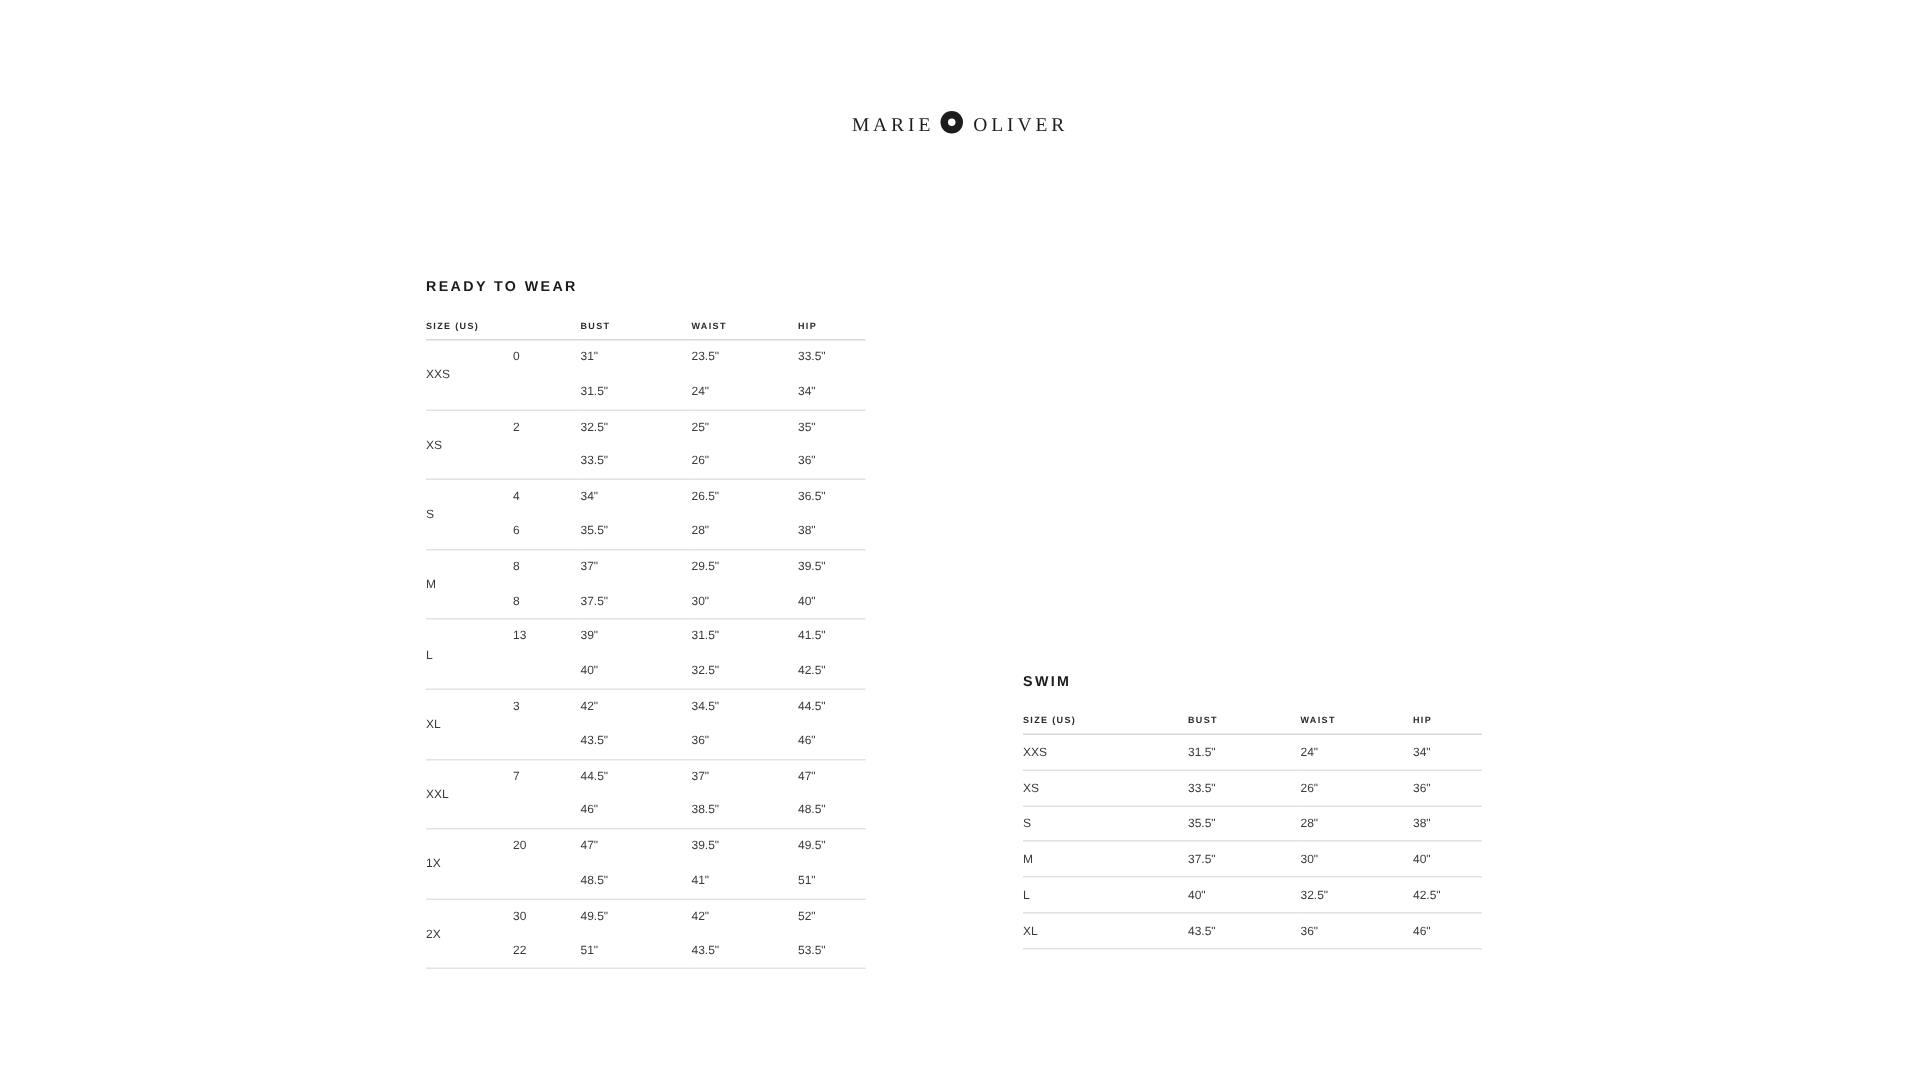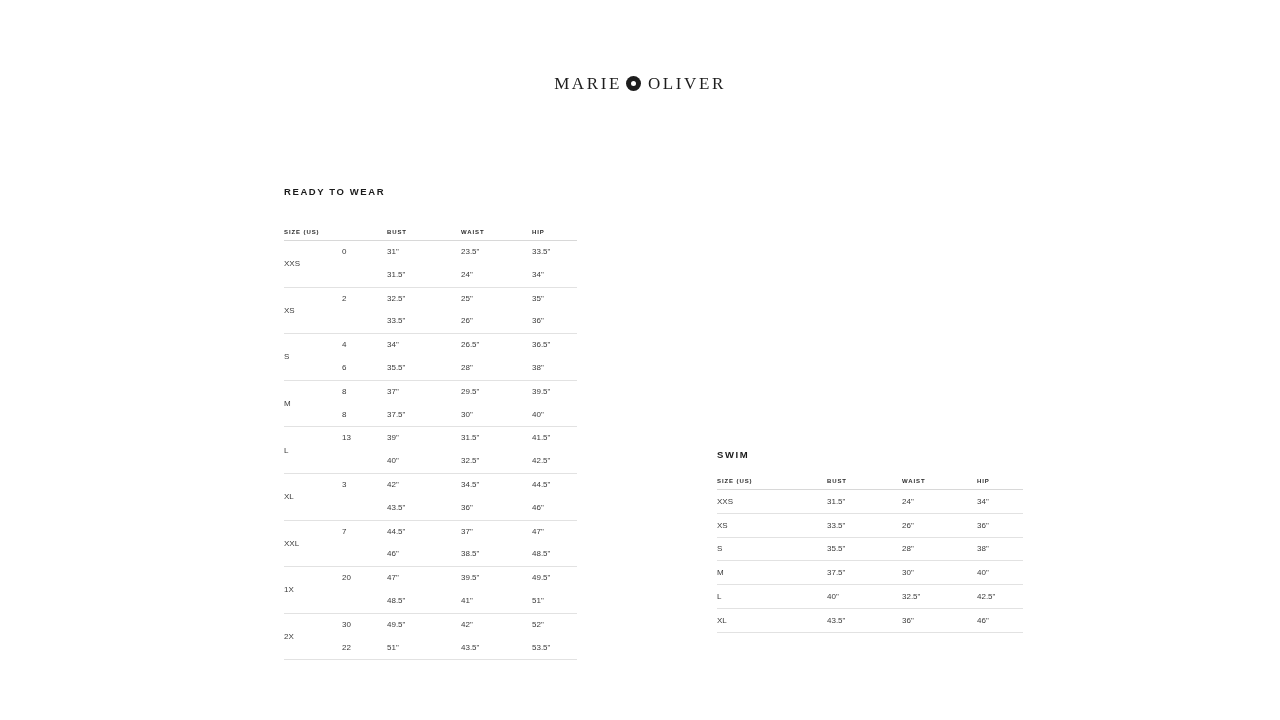--- a/index.html
+++ b/index.html
@@ -21,21 +21,21 @@
   }
 
   
   .brand {
     position: absolute;
     top: 74px;
     left: 0;
     width: 1280px;
     text-align: center;
     font-family: "Liberation Serif", serif;
-    font-size: 17px;
+    font-size: 13px;
     letter-spacing: 2.6px;
     color: #1d1d1d;
     white-space: nowrap;
   }
   .brand .mark {
     display: inline-block;
     width: 15px;
     height: 15px;
     border-radius: 50%;
     background: #1d1d1d;
@@ -85,21 +85,21 @@
     vertical-align: middle;
   }
 
   
   #rtw {
     position: absolute;
     left: 284px;
     top: 186px;
     width: 293px;
   }
-  #rtw .section-title { margin-bottom: 32px; }
+  #rtw .section-title { margin-bottom: 18px; }
   #rtw table th:nth-child(1) { width: 58px; }
   #rtw table th:nth-child(2) { width: 45px; }
   #rtw table th:nth-child(3) { width: 74px; }
   #rtw table th:nth-child(4) { width: 71px; }
   #rtw table th:nth-child(5) { width: 45px; }
 
   #rtw tbody tr.grp td {
     border-bottom: 1px solid #e2e2e2;
   }
   #rtw tbody td.sz {
@@ -108,21 +108,21 @@
   }
   #rtw .sub {
     height: 22.8px;
     line-height: 22.8px;
   }
   #rtw td.meas .sub:first-child { padding-top: 0; }
 
   
   #swim {
     position: absolute;
-    left: 717px;
+    left: 682px;
     top: 449px;
     width: 306px;
   }
   #swim .section-title { margin-bottom: 18px; }
   #swim table th:nth-child(1) { width: 110px; }
   #swim table th:nth-child(2) { width: 75px; }
   #swim table th:nth-child(3) { width: 75px; }
   #swim table th:nth-child(4) { width: 46px; }
   #swim tbody td {
     height: 23.8px;

